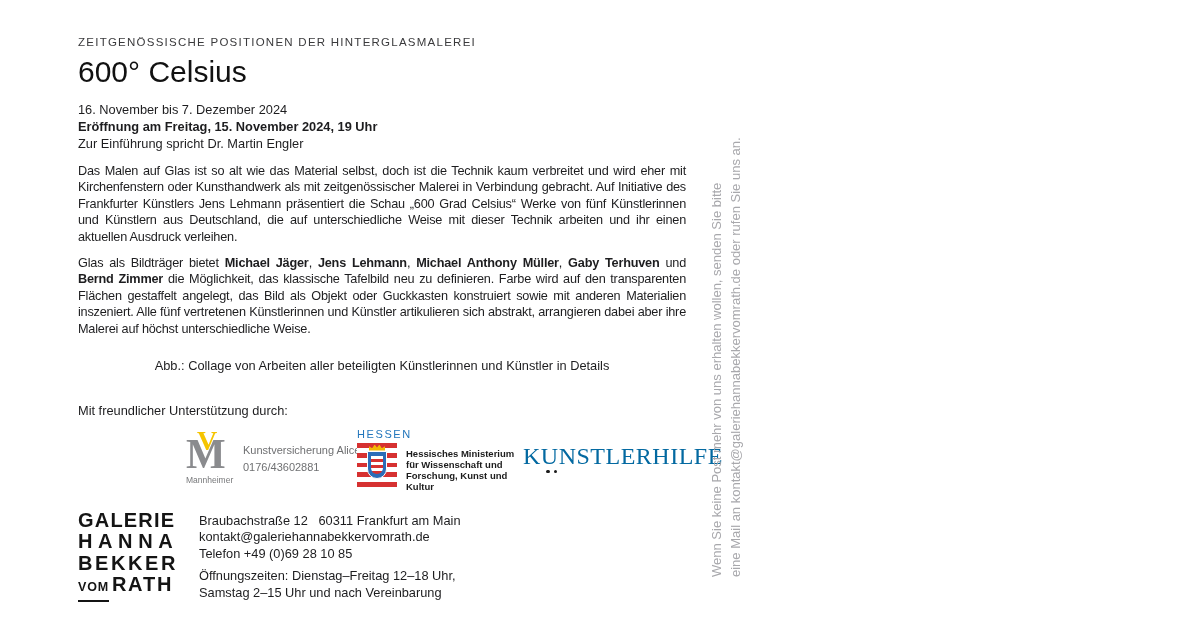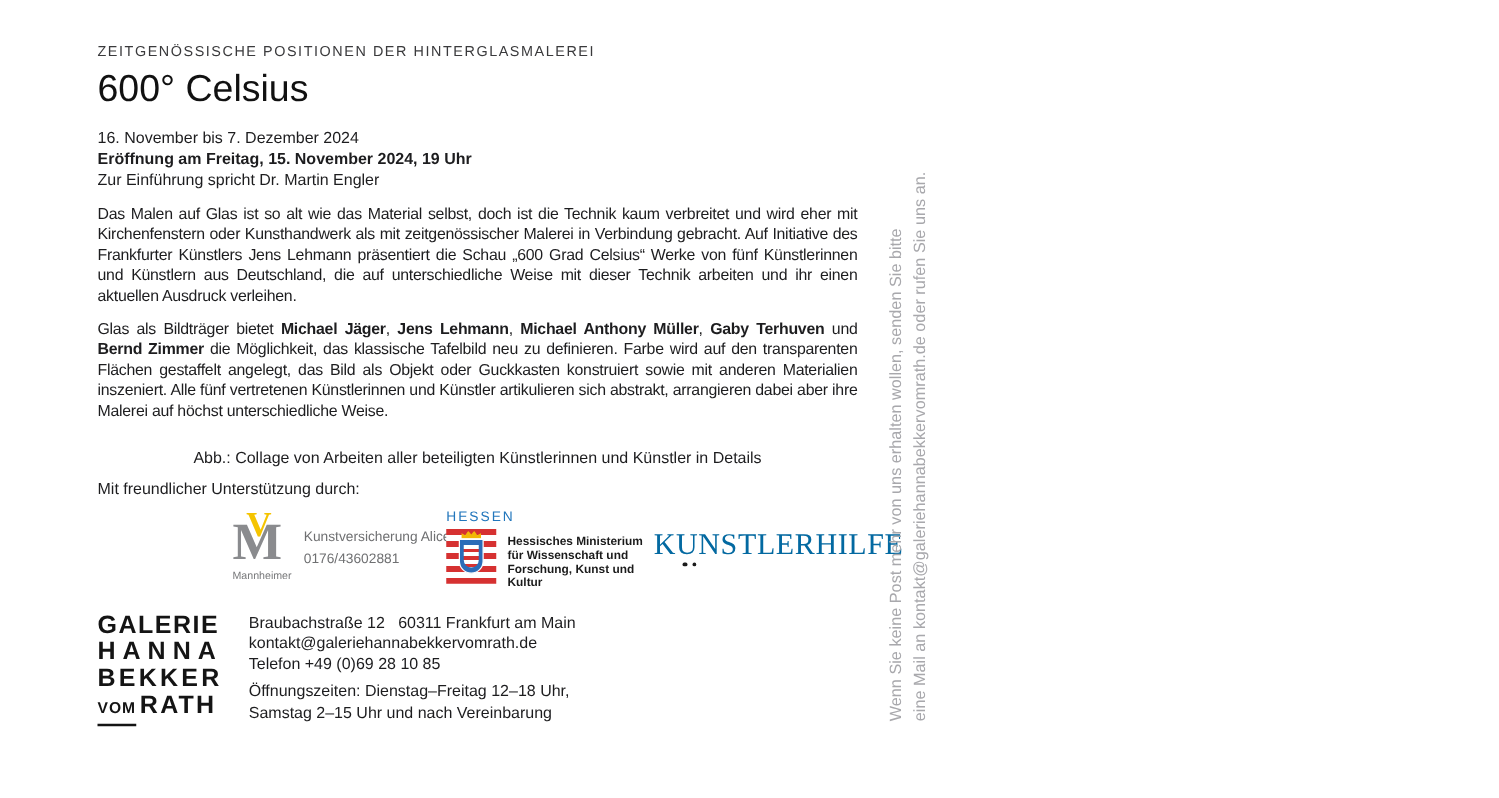--- a/index.html
+++ b/index.html
@@ -14,21 +14,21 @@
   .title   { font-size:30px; font-weight:400; margin:0 0 12px; color:#111; }
 
   .dates { font-size:12.8px; line-height:17.2px; margin-bottom:10px; }
   .bold  { font-weight:bold; }
 
   .para {
     font-size:12.7px; line-height:16.6px; letter-spacing:-0.2px;
     text-align:justify; margin:0 0 9px;
   }
   .caption { font-size:12.8px; margin:20px 0 0;text-align:center; }
-  .support-heading { font-size:12.8px; margin-top:10px; }
+  .support-heading { font-size:12.8px; margin-top:30px; }
 
   .sponsor-row { position:relative; height:62px; margin-top:13px; }
 
   
   .mannheimer { position:absolute; left:108px; top:2px; display:flex; gap:11px; align-items:center; }
   .m-mark { position:relative; width:46px; height:52px; }
   .m-m { position:absolute; left:0; top:0; font-family:"Liberation Serif", serif; font-weight:bold;
          font-size:42px; line-height:42px; color:#8a8b8e; z-index:2; }
   .m-v { position:absolute; left:11px; top:-6px; font-family:"Liberation Serif", serif; font-weight:bold;
          font-size:28px; line-height:28px; color:#f5c400; z-index:1; }
@@ -53,21 +53,21 @@
   .hessen-text { font-size:9.5px; line-height:11.3px; font-weight:bold; color:#1b1b1b; padding-top:5px; }
 
   
   .kh { position:absolute; left:445px; top:12px; }
   .kh-word { font-family:"Liberation Serif", serif; font-weight:normal; font-size:24px;
     letter-spacing:0.5px; color:#0369a1; }
   .kh-dots { position:absolute; left:23px; top:27px; display:flex; gap:4px; }
   .kh-dots i { width:3.5px; height:3.5px; background:#1b1b1b; border-radius:50%; }
 
   
-  .footer { display:flex; gap:21px; margin-top:17px; align-items:flex-start; }
+  .footer { display:flex; gap:21px; margin-top:17px; align-items:flex-end; }
   .g-logo { width:100px; font-weight:bold; color:#141414; flex:0 0 auto; }
   .g-logo > div { font-size:20px; line-height:21.5px; white-space:nowrap; }
   .gl1 { letter-spacing:1.2px; }
   .gl2 { letter-spacing:5.6px; }
   .gl3 { letter-spacing:2.6px; }
   .gl4 { display:flex; align-items:baseline; gap:3px; }
   .vom { font-size:12.5px; letter-spacing:0.8px; border-bottom:2px solid #141414; padding-bottom:1px; }
   .rath { font-size:20px; letter-spacing:1.8px; }
 
   .g-info { font-size:12.8px; line-height:16.6px; }

